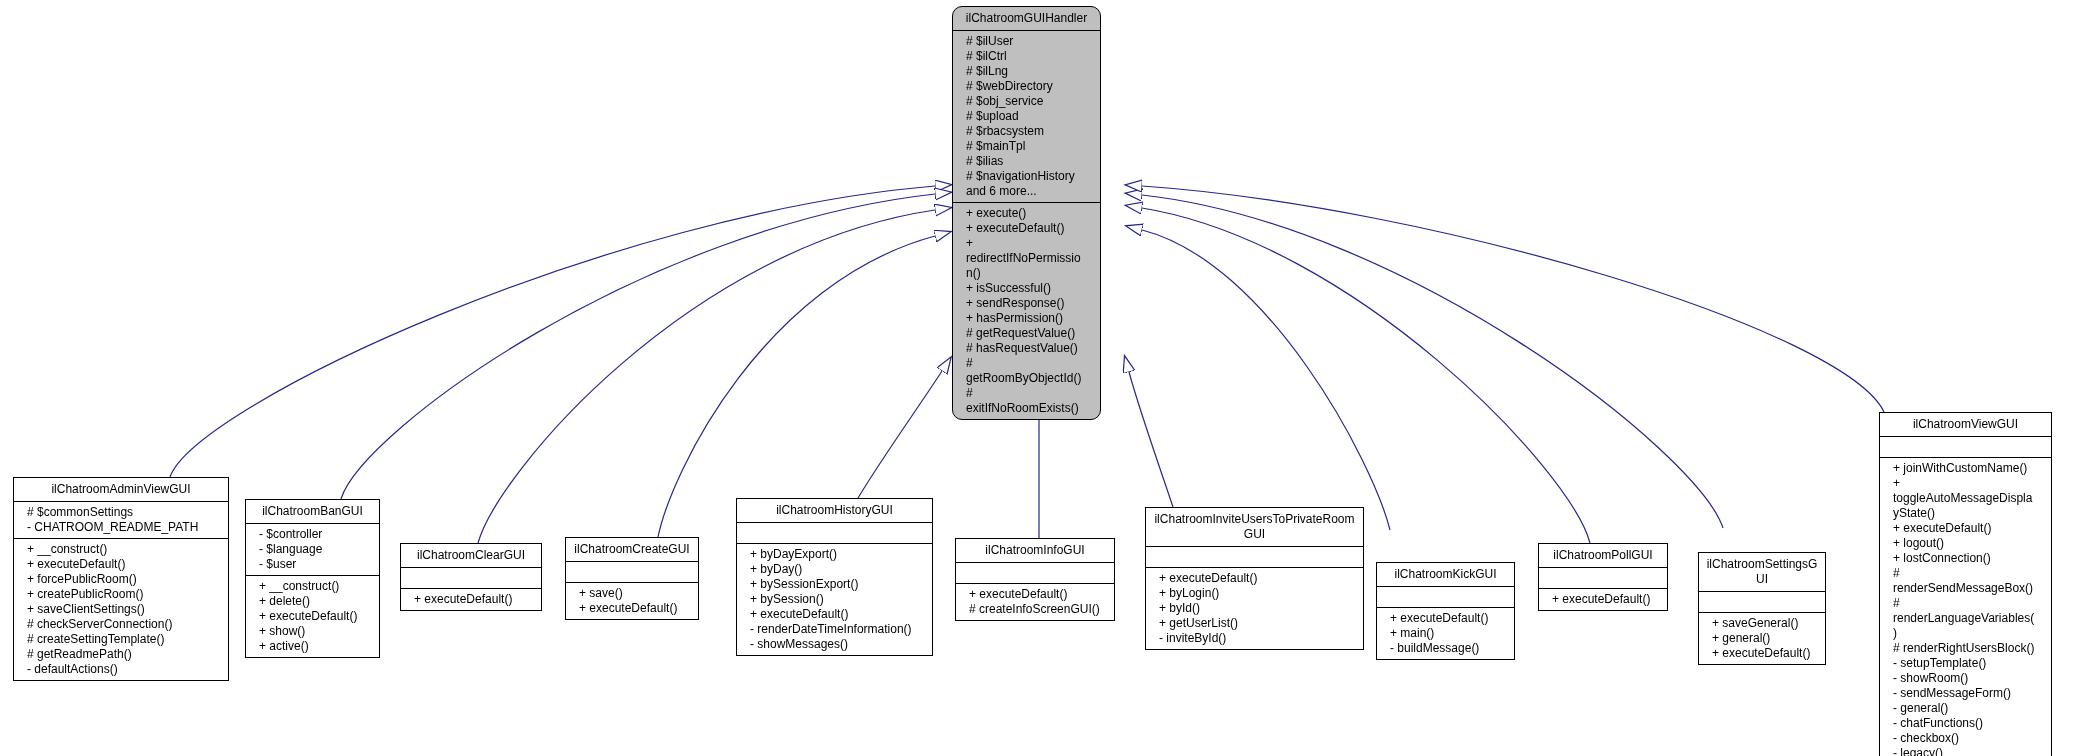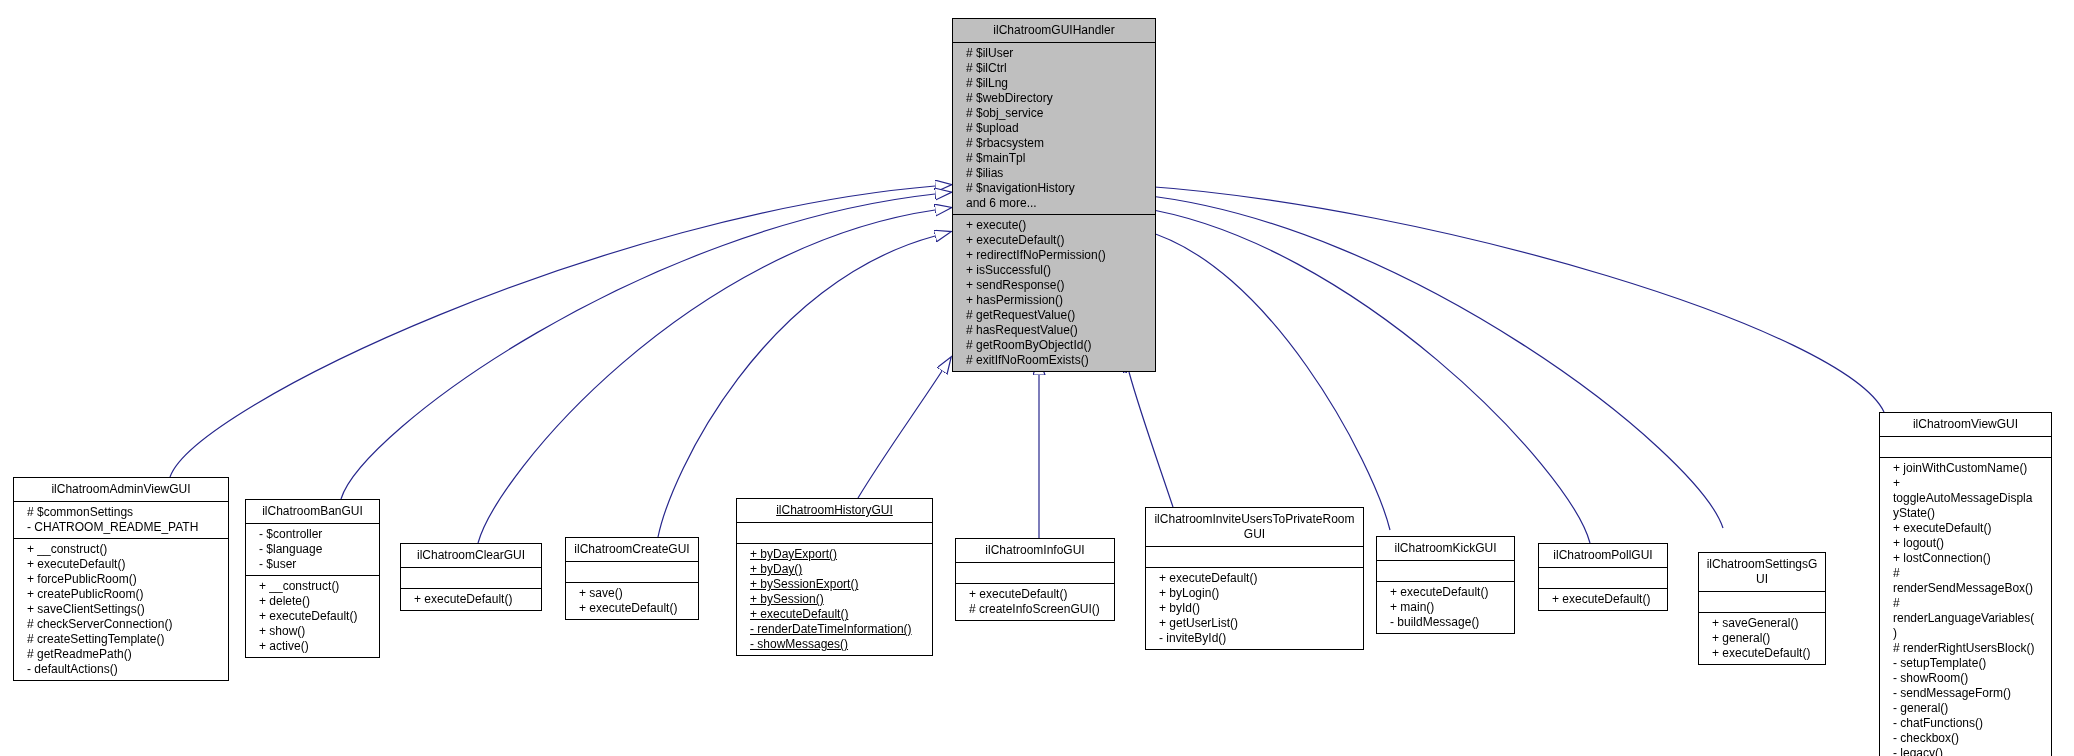--- a/index.html
+++ b/index.html
@@ -69,21 +69,21 @@
     <path d="M858,498 C882,458 918,408 942,371" fill="none" stroke="#26268c" stroke-width="1.2" marker-end="url(#arrow-hollow)"></path>
     <path d="M1039,538 C1039,490 1039,430 1039,375" fill="none" stroke="#26268c" stroke-width="1.2" marker-end="url(#arrow-hollow)"></path>
     <path d="M1173,507 C1158,462 1140,412 1129,372" fill="none" stroke="#26268c" stroke-width="1.2" marker-end="url(#arrow-hollow)"></path>
     <path d="M1390,530 C1373,462 1268,262 1142,230" fill="none" stroke="#26268c" stroke-width="1.2" marker-end="url(#arrow-hollow)"></path>
     <path d="M1590,543 C1570,468 1352,242 1142,208" fill="none" stroke="#26268c" stroke-width="1.2" marker-end="url(#arrow-hollow)"></path>
     <path d="M1723,528 C1698,452 1405,224 1142,195" fill="none" stroke="#26268c" stroke-width="1.2" marker-end="url(#arrow-hollow)"></path>
     <path d="M1884,412 C1845,330 1432,206 1142,186" fill="none" stroke="#26268c" stroke-width="1.2" marker-end="url(#arrow-hollow)"></path>
   </svg>
 
 <div id="diagram-root">
-    <div class="class-box parent" style="left: 952px; top: 18px; width: 204px;">
+    <div class="class-box parent" style="left: 952px; top: 6px; width: 149px; border-radius: 10px;">
     <div class="class-title">ilChatroomGUIHandler</div>
     <div class="compartment fields">
         <div class="row"># $ilUser</div>
         <div class="row"># $ilCtrl</div>
         <div class="row"># $ilLng</div>
         <div class="row"># $webDirectory</div>
         <div class="row"># $obj_service</div>
         <div class="row"># $upload</div>
         <div class="row"># $rbacsystem</div>
         <div class="row"># $mainTpl</div>
@@ -145,21 +145,21 @@
       </div>
   </div>
     <div class="class-box" style="left: 565px; top: 537px; width: 134px;">
     <div class="class-title">ilChatroomCreateGUI</div>
     <div class="compartment fields"></div>
     <div class="compartment methods">
         <div class="row">+ save()</div>
         <div class="row">+ executeDefault()</div>
       </div>
   </div>
-    <div class="class-box" style="left: 736px; top: 498px; width: 197px; text-decoration: underline;">
+    <div class="class-box" style="left: 736px; top: 498px; width: 197px;">
     <div class="class-title">ilChatroomHistoryGUI</div>
     <div class="compartment fields"></div>
     <div class="compartment methods">
         <div class="row">+ byDayExport()</div>
         <div class="row">+ byDay()</div>
         <div class="row">+ bySessionExport()</div>
         <div class="row">+ bySession()</div>
         <div class="row">+ executeDefault()</div>
         <div class="row">- renderDateTimeInformation()</div>
         <div class="row">- showMessages()</div>
@@ -177,21 +177,21 @@
     <div class="class-title">ilChatroomInviteUsersToPrivateRoomGUI</div>
     <div class="compartment fields"></div>
     <div class="compartment methods">
         <div class="row">+ executeDefault()</div>
         <div class="row">+ byLogin()</div>
         <div class="row">+ byId()</div>
         <div class="row">+ getUserList()</div>
         <div class="row">- inviteById()</div>
       </div>
   </div>
-    <div class="class-box" style="left: 1376px; top: 536px; width: 139px;">
+    <div class="class-box" style="left: 1376px; top: 562px; width: 139px;">
     <div class="class-title">ilChatroomKickGUI</div>
     <div class="compartment fields"></div>
     <div class="compartment methods">
         <div class="row">+ executeDefault()</div>
         <div class="row">+ main()</div>
         <div class="row">- buildMessage()</div>
       </div>
   </div>
     <div class="class-box" style="left: 1538px; top: 543px; width: 130px;">
     <div class="class-title">ilChatroomPollGUI</div>

